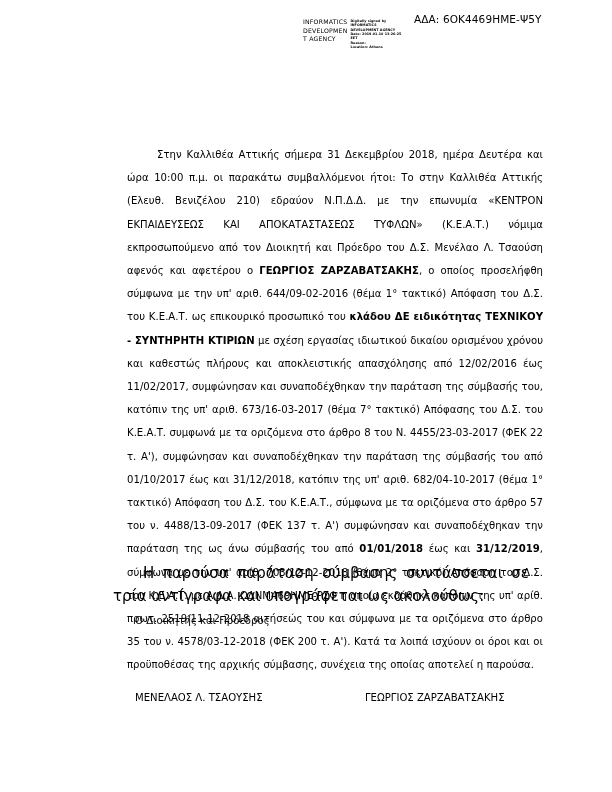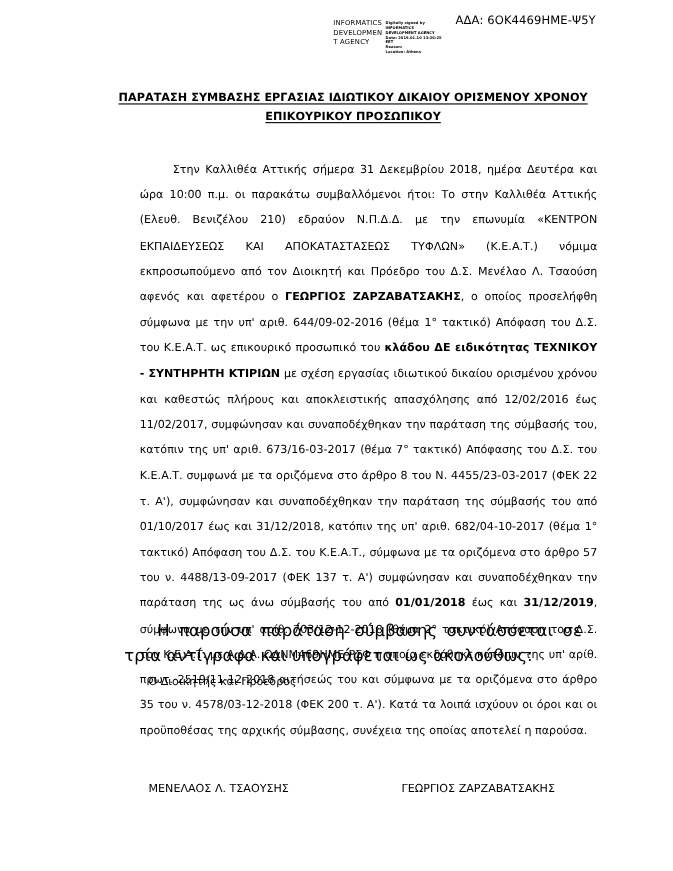--- a/index.html
+++ b/index.html
@@ -137,21 +137,21 @@
   }
   .sig-col-right {
     width: 200px;
     text-align: left;
     padding-left: 80px;
   }
 
   .name-row {
     position: absolute;
     left: 98px;
-    top: 710px;
+    top: 690px;
     width: 430px;
     display: flex;
     justify-content: space-between;
     font-size: 10.1px;
     line-height: 16px;
   }
   .name-col-left {
     width: 215px;
     text-align: left;
     padding-left: 22px;
@@ -175,24 +175,20 @@
 T AGENCY</div>
     <div class="sig-stamp-right" style="white-space: pre-line;">Digitally signed by
 INFORMATICS
 DEVELOPMENT AGENCY
 Date: 2019.01.10 13:26:25
 EET
 Reason:
 Location: Athens</div>
   </div>
 
-  <div class="doc-title">
-    <span class="tline">ΠΑΡΑΤΑΣΗ ΣΥΜΒΑΣΗΣ ΕΡΓΑΣΙΑΣ ΙΔΙΩΤΙΚΟΥ ΔΙΚΑΙΟΥ ΟΡΙΣΜΕΝΟΥ ΧΡΟΝΟΥ</span><br>
-    <span class="tline tline2">ΕΠΙΚΟΥΡΙΚΟΥ ΠΡΟΣΩΠΙΚΟΥ</span>
-  </div>
 
   <div class="body-block">
     <p class="indented" id="body-paragraph"><span>Στην Καλλιθέα Αττικής σήμερα 31 Δεκεμβρίου 2018, ημέρα Δευτέρα και ώρα 10:00 π.μ. οι παρακάτω συμβαλλόμενοι ήτοι: Το στην Καλλιθέα Αττικής (Ελευθ. Βενιζέλου 210) εδραύον Ν.Π.Δ.Δ. με την επωνυμία «ΚΕΝΤΡΟΝ ΕΚΠΑΙΔΕΥΣΕΩΣ ΚΑΙ ΑΠΟΚΑΤΑΣΤΑΣΕΩΣ ΤΥΦΛΩΝ» (Κ.Ε.Α.Τ.) νόμιμα εκπροσωπούμενο από τον Διοικητή και Πρόεδρο του Δ.Σ. Μενέλαο Λ. Τσαούση αφενός και αφετέρου ο </span><span class="b">ΓΕΩΡΓΙΟΣ ΖΑΡΖΑΒΑΤΣΑΚΗΣ</span><span>, ο οποίος προσελήφθη σύμφωνα με την υπ' αριθ. 644/09-02-2016 (θέμα 1° τακτικό) Απόφαση του Δ.Σ. του Κ.Ε.Α.Τ. ως επικουρικό προσωπικό του </span><span class="b">κλάδου ΔΕ ειδικότητας ΤΕΧΝΙΚΟΥ - ΣΥΝΤΗΡΗΤΗ ΚΤΙΡΙΩΝ</span><span> με σχέση εργασίας ιδιωτικού δικαίου ορισμένου χρόνου και καθεστώς πλήρους και αποκλειστικής απασχόλησης από 12/02/2016 έως 11/02/2017, συμφώνησαν και συναποδέχθηκαν την παράταση της σύμβασής του, κατόπιν της υπ' αριθ. 673/16-03-2017 (θέμα 7° τακτικό) Απόφασης του Δ.Σ. του Κ.Ε.Α.Τ. συμφωνά με τα οριζόμενα στο άρθρο 8 του Ν. 4455/23-03-2017 (ΦΕΚ 22 τ. Α'), συμφώνησαν και συναποδέχθηκαν την παράταση της σύμβασής του από 01/10/2017 έως και 31/12/2018, κατόπιν της υπ' αριθ. 682/04-10-2017 (θέμα 1° τακτικό) Απόφαση του Δ.Σ. του Κ.Ε.Α.Τ., σύμφωνα με τα οριζόμενα στο άρθρο 57 του  ν. 4488/13-09-2017 (ΦΕΚ 137 τ. Α') συμφώνησαν και συναποδέχθηκαν την παράταση της ως άνω σύμβασής του από </span><span class="b">01/01/2018</span><span> έως και </span><span class="b">31/12/2019</span><span>, σύμφωνα με την υπ' αρίθ. 703/12-12-2018 (θέμα 2° τακτικό) Απόφαση του Δ.Σ. του Κ.Ε.Α.Τ. με Α.Δ.Α. ΩΔΝΜ469ΗΜΕ-ΡΣΦ η οποία εκδόθηκε κατόπιν της υπ' αρίθ. πρωτ. 2519/11-12-2018 αιτήσεώς του και σύμφωνα με τα οριζόμενα στο άρθρο 35 του ν. 4578/03-12-2018 (ΦΕΚ 200 τ. Α'). Κατά τα λοιπά ισχύουν οι όροι και οι προϋποθέσας της αρχικής σύμβασης, συνέχεια της οποίας αποτελεί η παρούσα.</span></p>
   </div>
 
   <div class="para-closing">
     <p>Η παρούσα παράταση σύμβασης συντάσσεται σε τρία αντίγραφα και υπογράφεται ως ακολούθως:</p>
   </div>
 
   <div class="sig-row">

